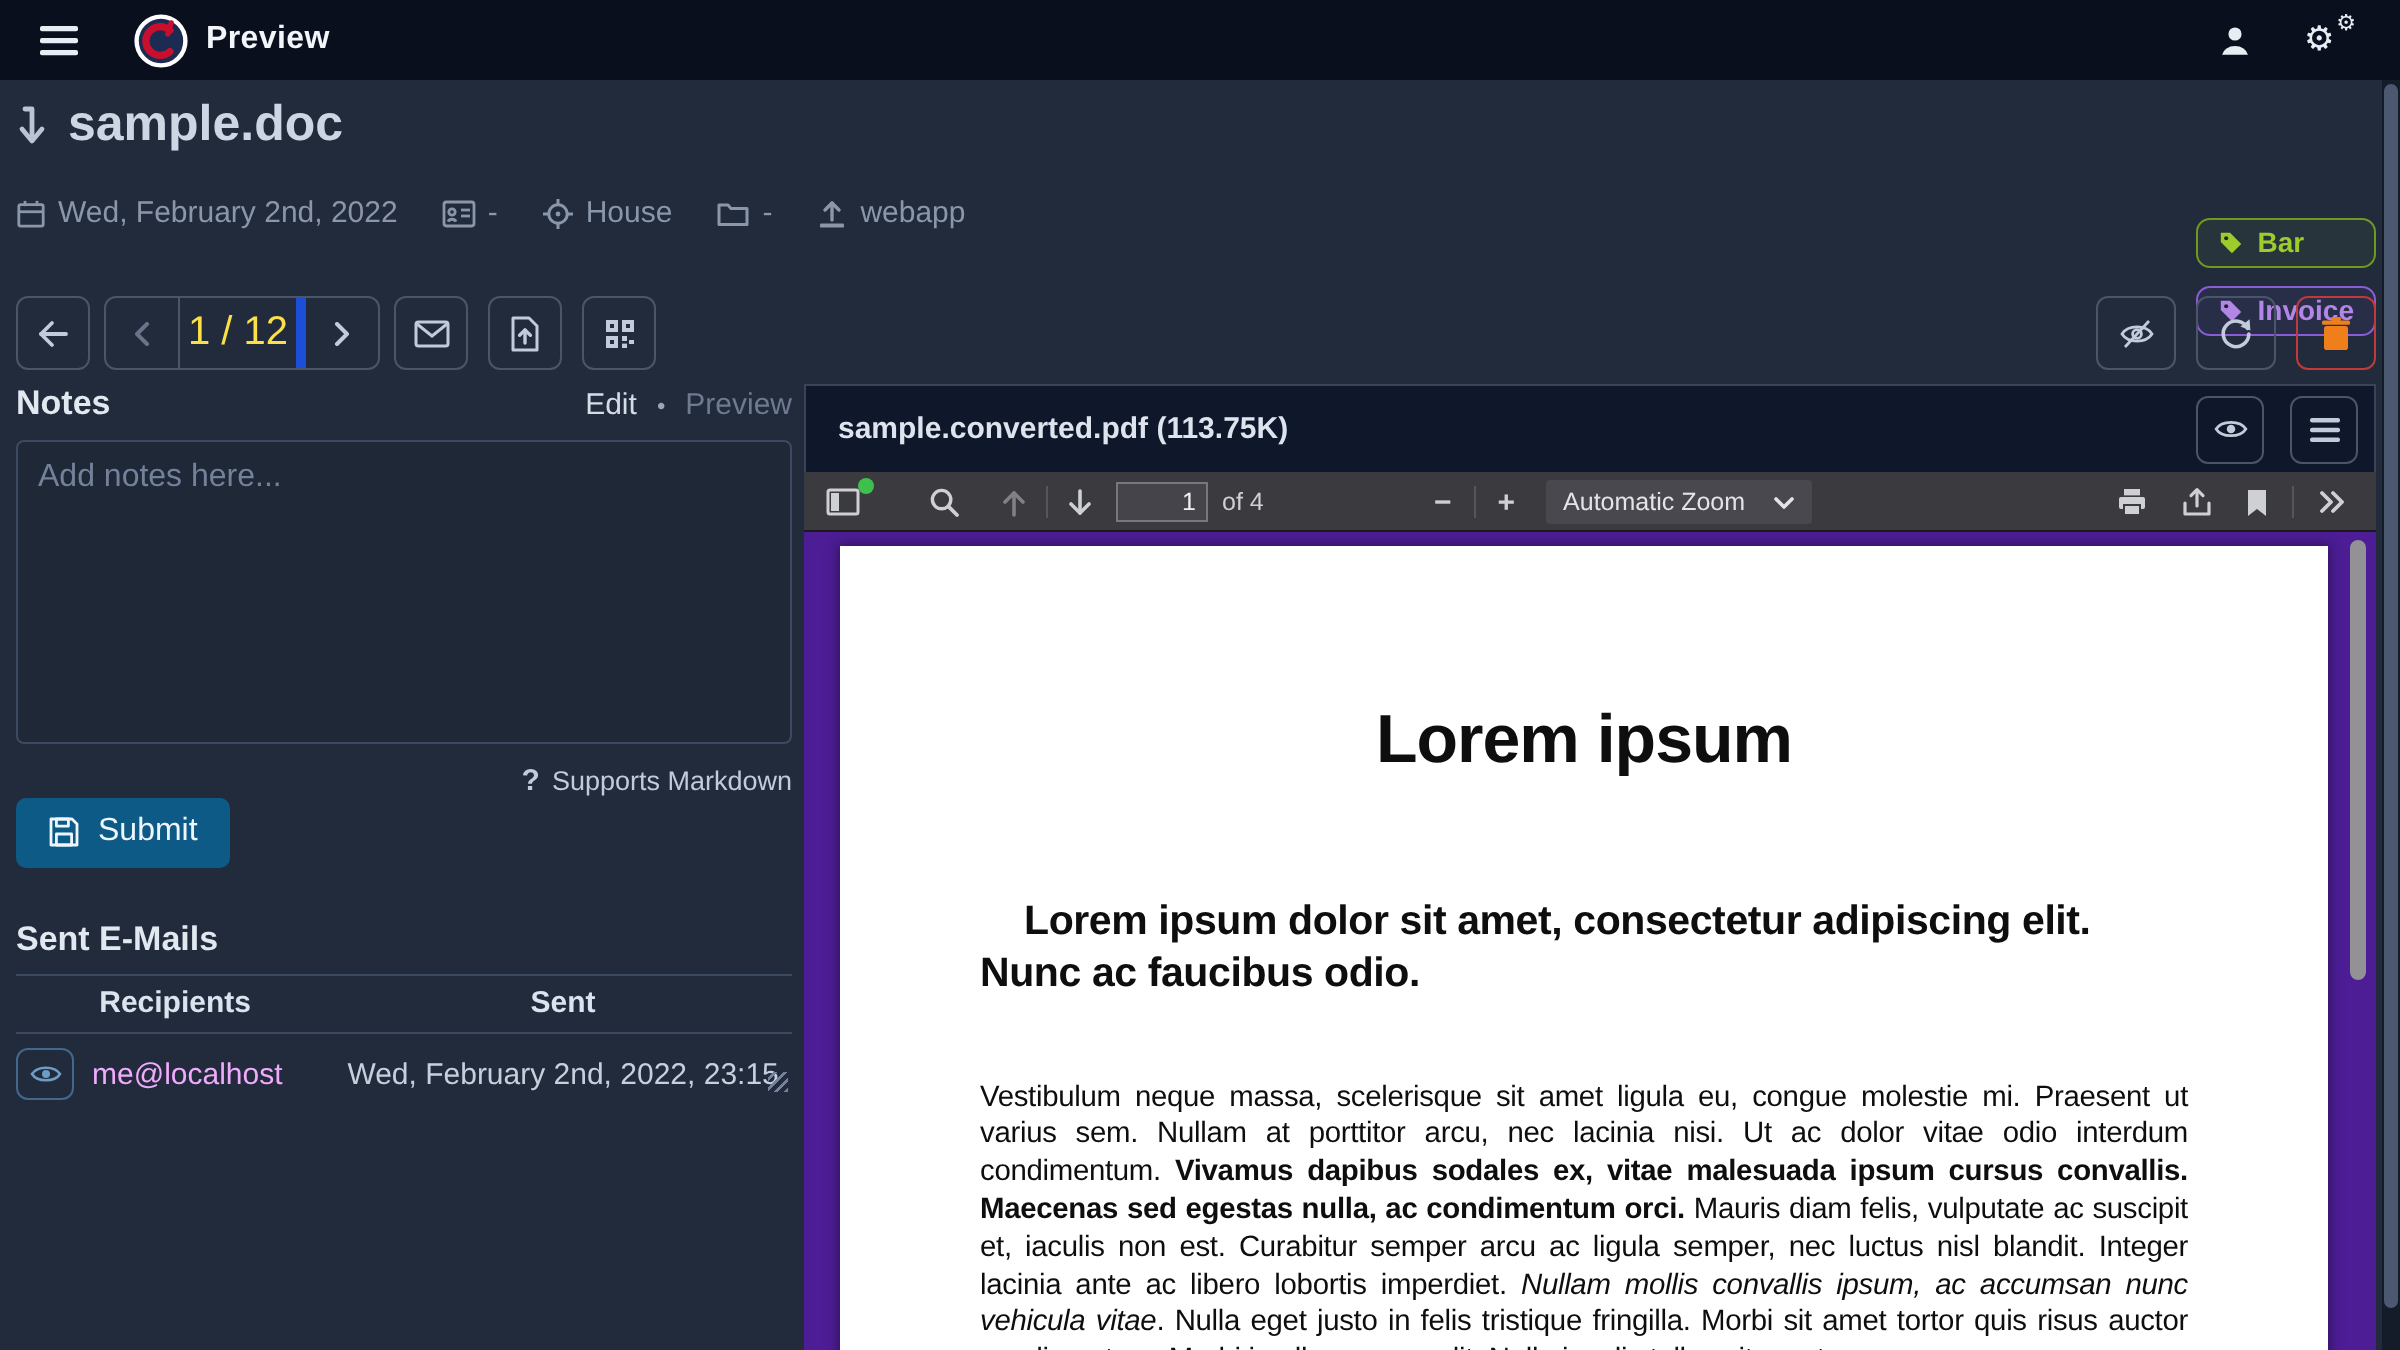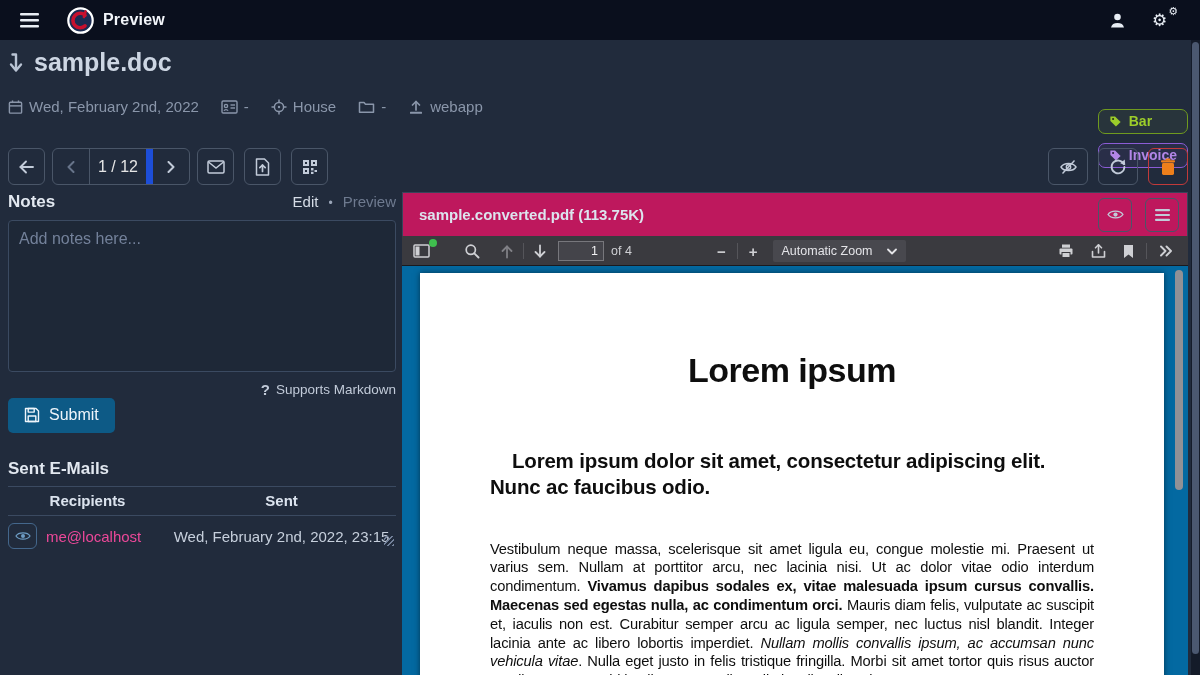--- a/index.html
+++ b/index.html
@@ -42,22 +42,22 @@
   .abtn {
     height:37px; min-width:37px; display:flex; align-items:center; justify-content:center;
     background:transparent; border:1px solid #4a5668; border-radius:6px; color:#c2cbd9; cursor:pointer;
   }
   .pager { display:flex; align-items:stretch; height:37px; border:1px solid #4a5668;
            border-radius:6px; overflow:hidden; margin-left:7px; }
   .pager .pbtn { width:36px; display:flex; align-items:center; justify-content:center;
                  background:none; border:none; color:#c2cbd9; cursor:pointer; }
   .pager .pbtn.dim { color:#67748a; }
   .pager .plabel { width:64px; display:flex; align-items:center; justify-content:center;
-                   border-left:1px solid #4a5668; border-right:7px solid #1d4ed8;
-                   color:#e5e5e5; font-size:16px; }
+                   border-left:1px solid #4a5668; border-right:5px solid #1d4ed8;
+                   color:#fde047; font-size:20px; }
   .actions .gap { width:7px; } .actions .gap2 { width:10px; }
   .actions .spacer { flex:1; }
   .abtn.w40 { min-width:40px; }
   .abtn.danger { border:1px solid #c13a3a; }
 
   
   .left-col { position:absolute; top:192px; left:8px; width:388px; }
   .notes-head { display:flex; align-items:baseline; }
   .notes-head h2 { color:#e2e8f0; font-size:17px; font-weight:700; }
   .notes-links { margin-left:auto; display:flex; align-items:baseline; gap:10px; font-size:15px; }
@@ -82,27 +82,27 @@
     font-size:16px; padding:8px 16px 9px; cursor:pointer;
   }
   .sent-head { margin-top:26px; color:#e2e8f0; font-size:17px; font-weight:700; }
   .mail-table { margin-top:7px; width:100%; border-collapse:collapse; font-size:15px; }
   .mail-table th { border-top:1px solid #3b4a61; border-bottom:1px solid #3b4a61;
                    color:#dbe3ee; font-weight:700; padding:5px 0 6px; text-align:center; }
   .mail-table td { padding:7px 0; }
   .cell-recip { display:flex; align-items:center; gap:9px; }
   .eye-btn { width:29px; height:26px; display:flex; align-items:center; justify-content:center;
              background:none; border:1px solid #44678c; border-radius:6px; color:#6d9cc4; cursor:pointer; }
-  .email-txt { color:#ec4899; }
+  .email-txt { color:#f0abfc; }
   .sent-date { color:#c6cfdc; text-align:center; }
 
   
   .right-col { position:absolute; top:192px; left:402px; width:786px; bottom:0; }
   .pdf-head {
-    height:44px; background:#be185d; border:1px solid #39445a; border-bottom:none;
+    height:44px; background:#0f172a; border:1px solid #39445a; border-bottom:none;
     display:flex; align-items:center; padding:0 8px 0 16px;gap:32px;
   }
   .pdf-head .fname { color:#dde4ee; font-weight:700; font-size:15px; }
   .pdf-head .ph-btns { margin-left:auto; display:flex; gap:13px; }
   .ph-btn { width:34px; height:34px; display:flex; align-items:center; justify-content:center;
             background:none; border:1px solid #4a5668; border-radius:6px; color:#c2cbd9; cursor:pointer; }
 
   .pdfjs-bar { height:30px; background:#3a3a3f; border-bottom:1px solid #1a1a1e;
                position:relative; color:#cfd0d4; }
   .tb-left { position:absolute; left:6px; top:0; height:30px; display:flex; align-items:center; }
@@ -117,21 +117,21 @@
                background:#3fbf4e; }
   .page-input { width:46px; height:20px; background:#44444a; border:1px solid #77777c;
                 color:#f0f0f2; font-size:12.5px; text-align:right; padding:0 5px; margin:0 7px 0 6px;
                 font-family:"Liberation Sans", sans-serif; }
   .of-label { font-size:12.5px; }
   .zoom-sel { margin-left:8px; height:22px; background:#48484e; border:none; border-radius:2px;
               color:#e4e4e8; font-size:12.5px; display:flex; align-items:center; gap:14px;
               padding:0 9px; cursor:pointer; }
   .pm { font-size:15px; font-weight:700; padding:0 7px; }
 
-  .pdf-view { position:absolute; top:74px; left:0; right:0; bottom:0; background:#0369a1; overflow:hidden; }
+  .pdf-view { position:absolute; top:74px; left:0; right:0; bottom:0; background:#4c1d95; overflow:hidden; }
   .pdf-page {
     position:absolute; left:18px; top:7px; width:744px; height:700px; background:#ffffff;
     box-shadow:0 0 6px rgba(0,0,0,.5); color:#0e0e0e;
   }
   .pdf-title { margin-top:78px; text-align:center; font-size:34px; font-weight:700; letter-spacing:-.5px; }
   .pdf-sub { margin:58px 70px 0; font-size:20.5px; font-weight:700; line-height:1.26; text-indent:22px; letter-spacing:-.2px; }
   .pdf-body { margin:40px 70px 0; font-size:14.7px; line-height:18.8px; text-align:justify; letter-spacing:-.15px; }
   .seg-bold { font-weight:700; } .seg-italic { font-style:italic; }
 
   .pdf-scroll { position:absolute; top:4px; right:5px; width:8px; height:220px;

